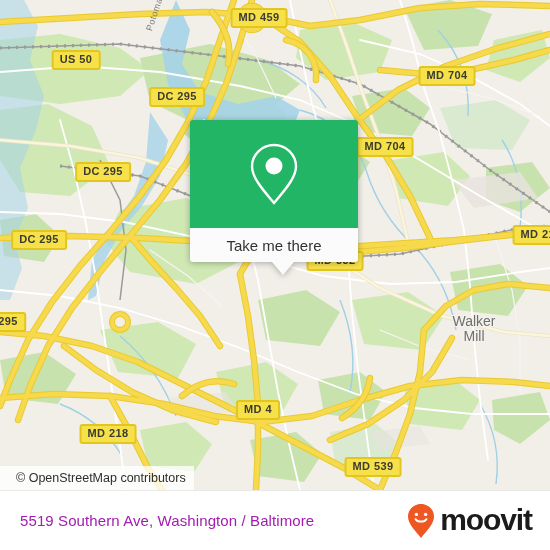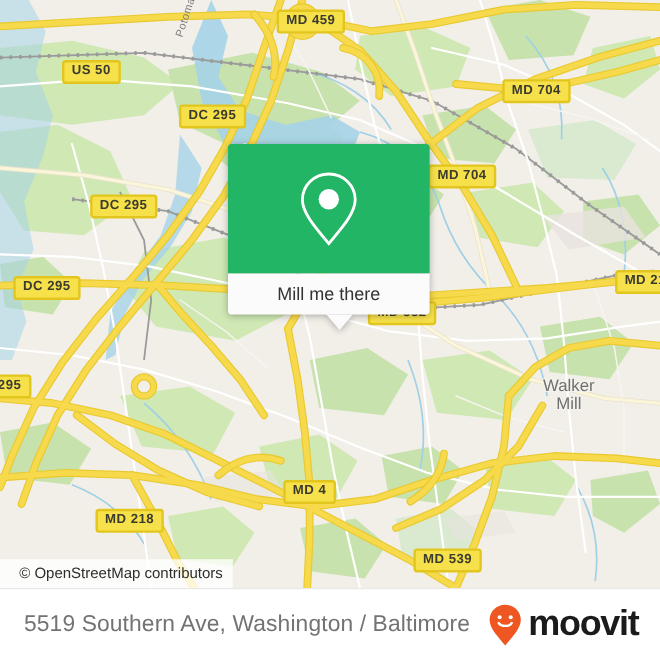--- a/index.html
+++ b/index.html
@@ -103,21 +103,21 @@
 
   
   #footer {
     position:absolute; left:0; top:490px;
     width:550px; height:60px;
     background:#ffffff;
     border-top:1px solid #e8e8e8;
     display:flex; align-items:center; justify-content:space-between;
     padding:0 18px 0 20px;
   }
-  #footer-title { color:#737373; font-size:19px; letter-spacing:.1px; }
+  #footer-title { color:#a21caf; font-size:15px; letter-spacing:.1px; }
   #brand { display:flex; align-items:flex-start; gap:4px; }
   #brand-name { color:#1b1b1b; font-size:30px; font-weight:bold; letter-spacing:-1.1px; }
 </style>
 </head>
 <body>
 
 <div id="app">
 
   <div id="map">
 
@@ -309,21 +309,21 @@
 Mill</div>
 
     <div id="popup">
       <div id="popup-head">
         <svg width="56" height="66" viewBox="0 0 56 66">
           <path d="M28 4 C15.8 4 6 13.6 6 25.5 C6 37 18 50 28 62 C38 50 50 37 50 25.5 C50 13.6 40.2 4 28 4 Z" fill="none" stroke="#ffffff" stroke-width="2.4"></path>
           <circle cx="28" cy="25" r="8.5" fill="#ffffff"></circle>
         </svg>
       </div>
       <div id="popup-foot">
-        <span>Mill me there</span>
+        <span>Take me there</span>
       </div>
       <div id="popup-tail"></div>
     </div>
 
     <div id="attrib">
       <span>© OpenStreetMap contributors</span>
     </div>
   </div>
 
   <div id="footer">

